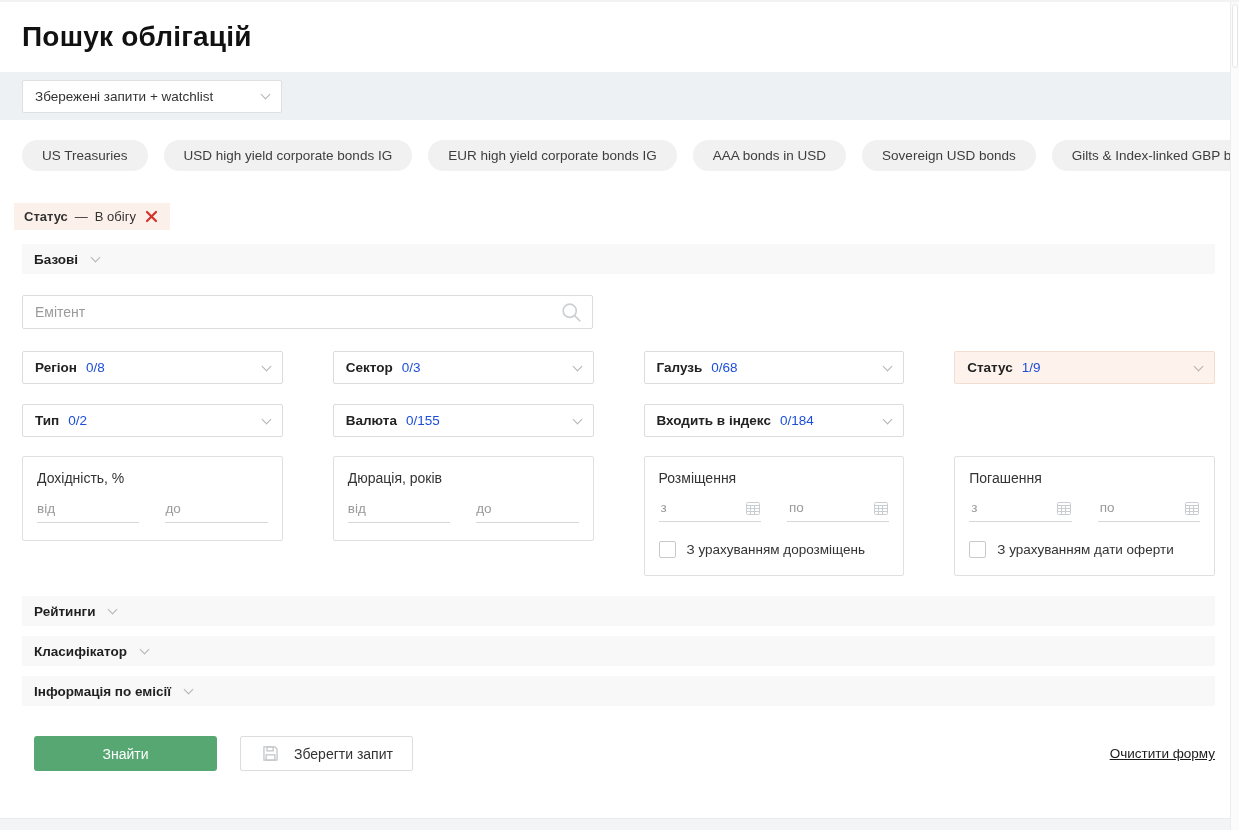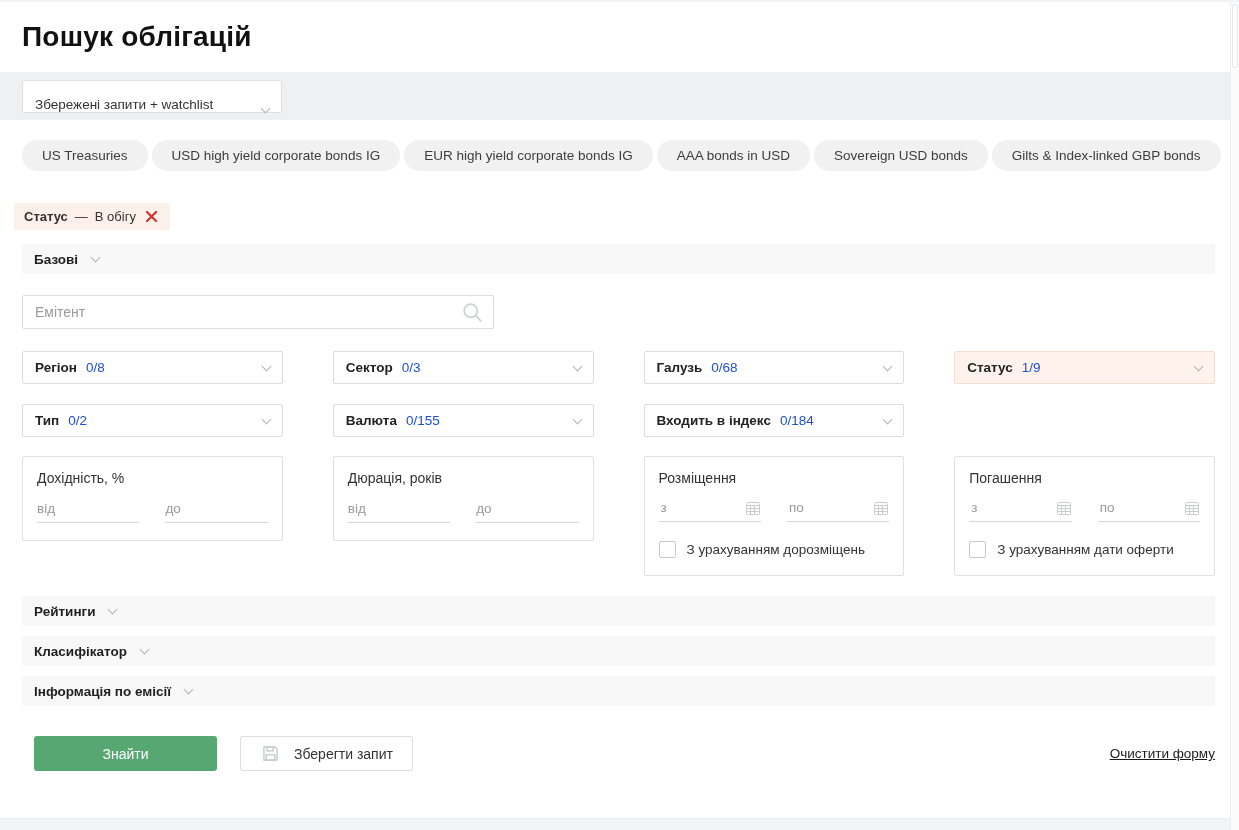--- a/index.html
+++ b/index.html
@@ -9,27 +9,27 @@
     background:#ffffff; color:#222;
     font-family:"Liberation Sans", sans-serif;
     border-top:2px solid #f1f3f5;
   }
   .header { height:70px; display:flex; align-items:center; padding-left:22px; }
   .title { font-size:28px; font-weight:700; letter-spacing:.2px; color:#111; }
 
   .band { height:48px; background:#eef1f4; display:flex; align-items:center; padding-left:22px; }
   .select {
     width:260px; height:33px; background:#fff; border:1px solid #e0e0e0; border-radius:2px;
-    display:flex; align-items:flex-end; justify-content:space-between;
+    display:flex; align-items:center; justify-content:space-between;
     padding:0 12px; font-size:13.5px; color:#333; cursor:pointer;
   }
 
   .content { padding:0 24px 0 22px; }
 
-  .pills { margin-top:20px; display:flex; gap:4px; }
+  .pills { margin-top:20px; display:flex; gap:16px; }
   .pill {
     height:31px; background:#f1f1f1; border-radius:16px; display:flex; align-items:center;
     padding:0 20px; font-size:13.5px; color:#3d3d3d; cursor:pointer; white-space:nowrap;
   }
 
   .tagrow { margin-top:32px; margin-left:-8px; }
   .tag {
     display:inline-flex; align-items:center; gap:7px; background:#fcf0ea;
     padding:6px 12px 6px 10px; font-size:13px; color:#333;
   }
@@ -40,21 +40,21 @@
     height:30px; background:#f8f8f9; display:flex; align-items:center; gap:14px;
     padding:0 12px; font-size:13.5px; font-weight:700; color:#1f1f1f; cursor:pointer;
   }
   .mt14 { margin-top:14px; } .mt20 { margin-top:20px; } .mt10 { margin-top:10px; }
 
   .chev {
     width:7px; height:7px; border-right:1.6px solid #b3b3b3; border-bottom:1.6px solid #b3b3b3;
     transform:rotate(45deg); display:inline-block; flex:none; margin-top:-3px;
   }
 
-  .search-wrap { margin-top:21px; position:relative; width:472px; }
+  .search-wrap { margin-top:21px; position:relative; width:571px; }
   .search-input {
     width:100%; height:34px; border:1px solid #dcdcdc; border-radius:2px;
     padding:0 42px 0 12px; font-size:14px; color:#333; outline:none; background:#fff;
   }
   .search-input::placeholder { color:#9a9a9a; }
   .search-icon { position:absolute; right:9px; top:5px; pointer-events:none; }
 
   .grid { display:grid; grid-template-columns:repeat(4,1fr); column-gap:50px; row-gap:20px; margin-top:22px; }
   .dd {
     height:33px; border:1px solid #dcdcdc; border-radius:2px; background:#fff;

